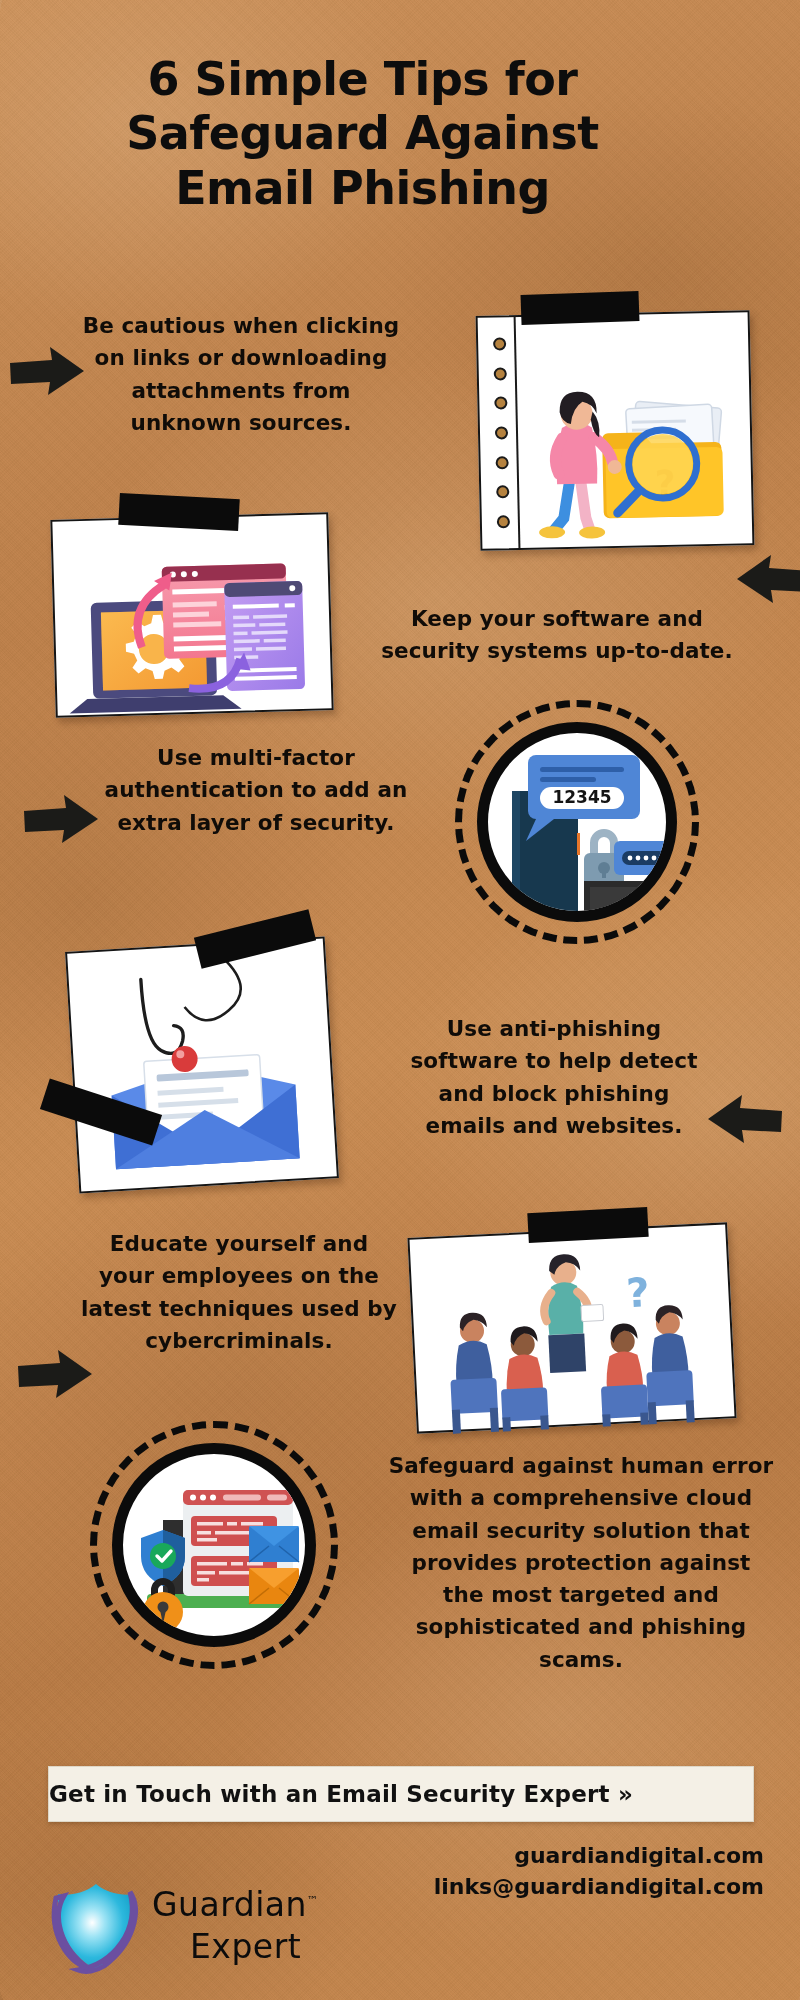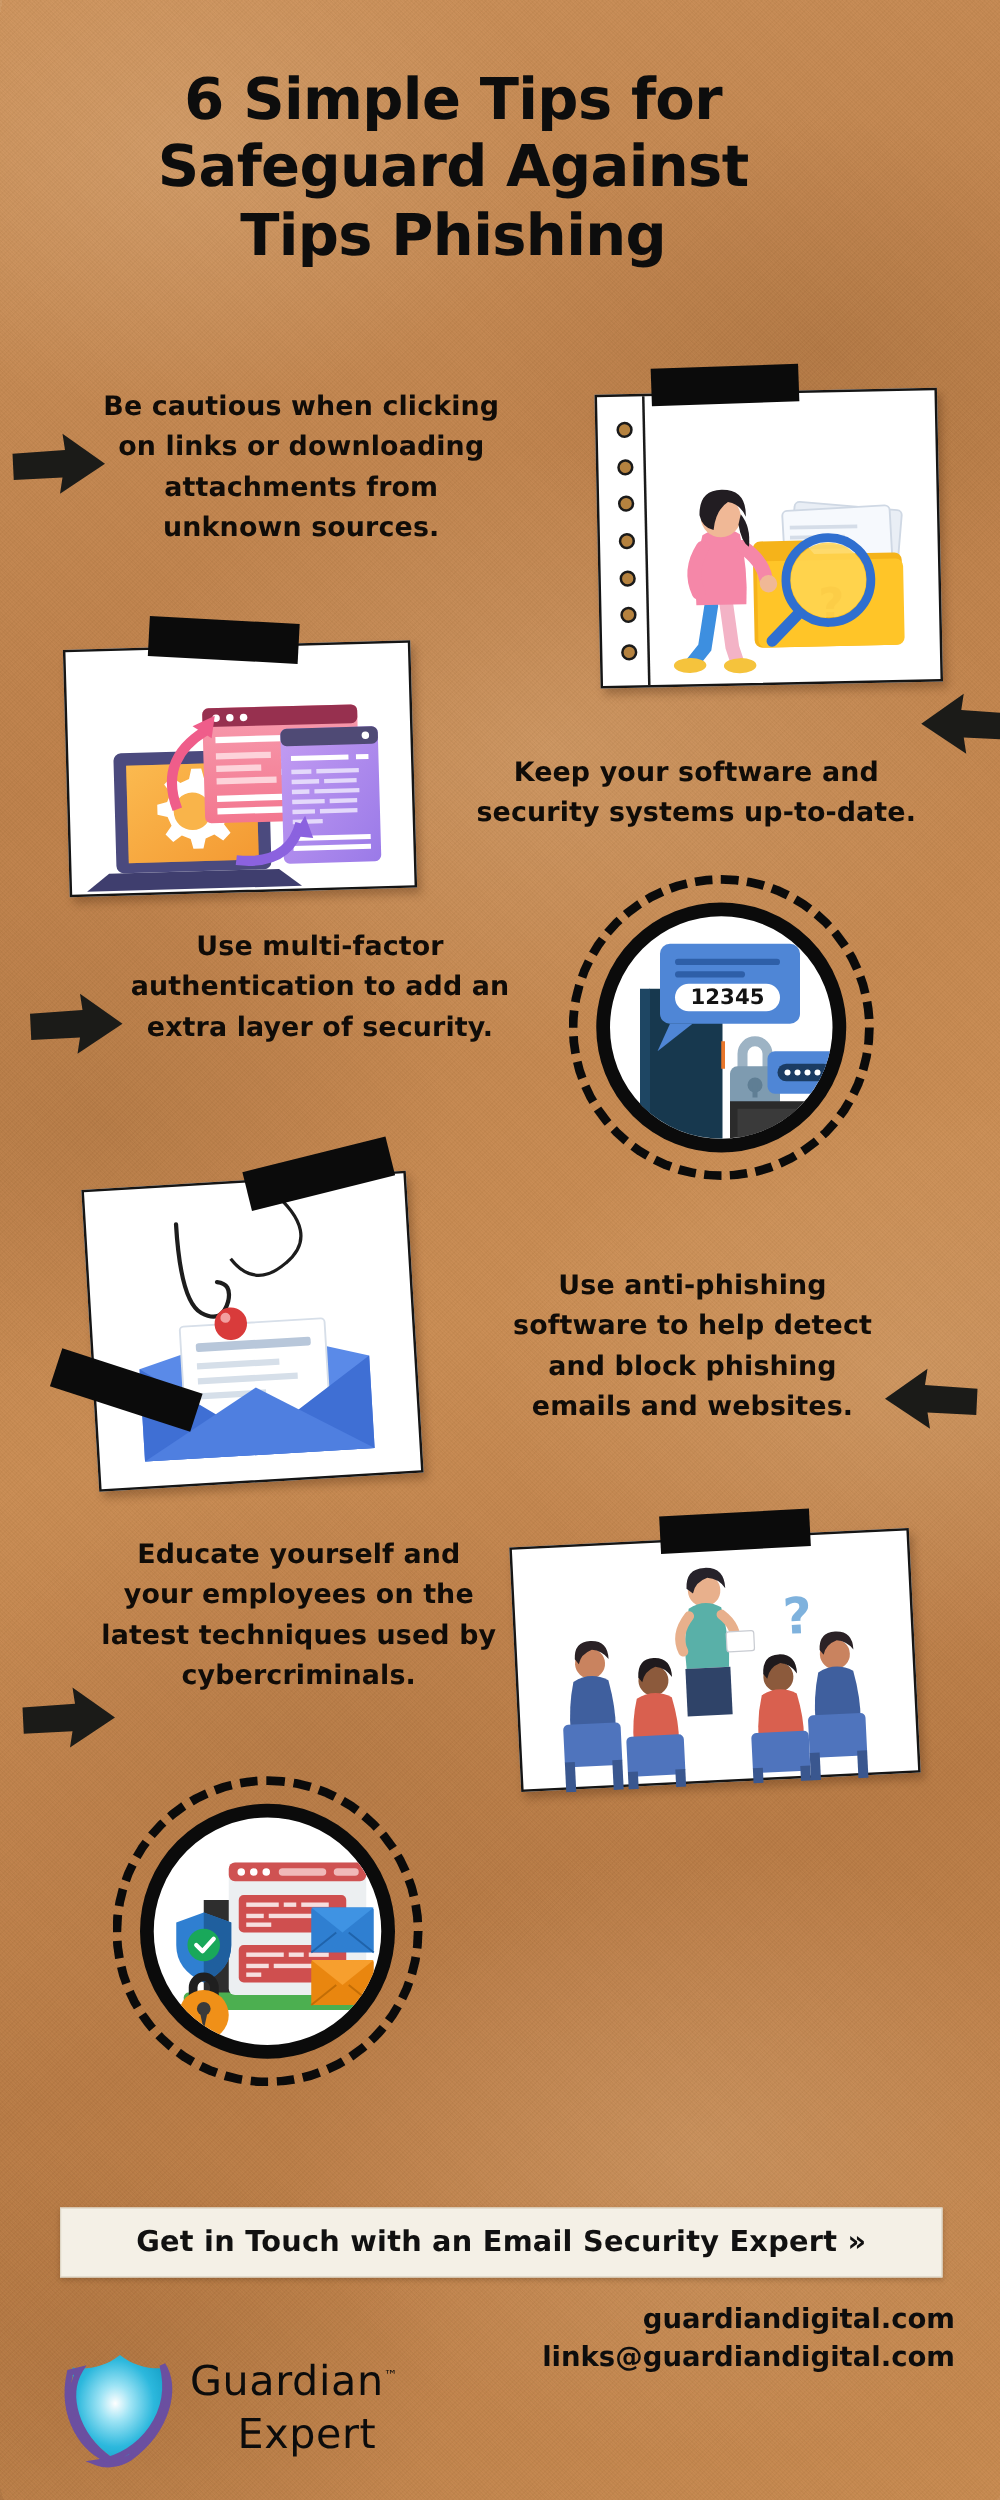--- a/index.html
+++ b/index.html
@@ -135,21 +135,21 @@
     overflow: hidden;
   }
 
   
   .cta {
     position: absolute;
     left: 48px; top: 1766px;
     width: 706px; height: 56px;
     background: #f4f0e6;
     border: 1px solid #ded7c7;
-    display: flex; align-items: center; justify-content: center;
+    display: flex; align-items: center; 
     box-shadow: 0 2px 4px rgba(60,30,10,.25);
   }
   .cta span {
     color: #111;
     font-family: "DejaVu Sans", sans-serif;
     font-weight: bold;
     font-size: 23px;
     letter-spacing: .2px;
   }
 
@@ -191,21 +191,21 @@
 </head>
 <body>
 
 <div class="page">
   <div class="creases"></div>
   <div class="grain"></div>
 
   <div class="title">
     <span class="tline">6 Simple Tips for</span>
     <span class="tline">Safeguard Against</span>
-    <span class="tline">Tips Phishing</span>
+    <span class="tline">Email Phishing</span>
   </div>
 
   <div class="arrow" style="left:8px; top:345px;">
     <svg width="78" height="54" viewBox="0 0 78 54">
       <path d="M2,18 L44,15 L42,2 L76,26 L40,50 L42,37 L3,39 Z" fill="#1b1b18"></path>
     </svg>
   </div>
 
   <div class="tip" style="left:76px; top:310px; width:330px;">Be cautious when clicking on links or downloading attachments from unknown sources.</div>
 
@@ -554,20 +554,21 @@
           <path d="M4,8 a12,12 0 0 1 24,0 v10 h-7 v-10 a5,5 0 0 0 -10,0 v10 h-7 z" fill="#1f1f1f"></path>
         </g>
 
         <circle cx="40" cy="158" r="20" fill="#f09018"></circle>
         <circle cx="40" cy="153" r="5.5" fill="#3a3a3a"></circle>
         <path d="M37,156 l3,14 h0 l3,-14 z" fill="#3a3a3a"></path>
       </svg>
     </div>
   </div>
 
+  <div class="tip" style="left:388px; top:1450px; width:386px;">Safeguard against human error with a comprehensive cloud email security solution that provides protection against the most targeted and sophisticated and phishing scams.</div>
 
   <div class="cta">
     <span>Get in Touch with an Email Security Expert »</span>
   </div>
 
   <div class="footer-contact">
     <div>guardiandigital.com</div>
     <div>links@guardiandigital.com</div>
   </div>
 

